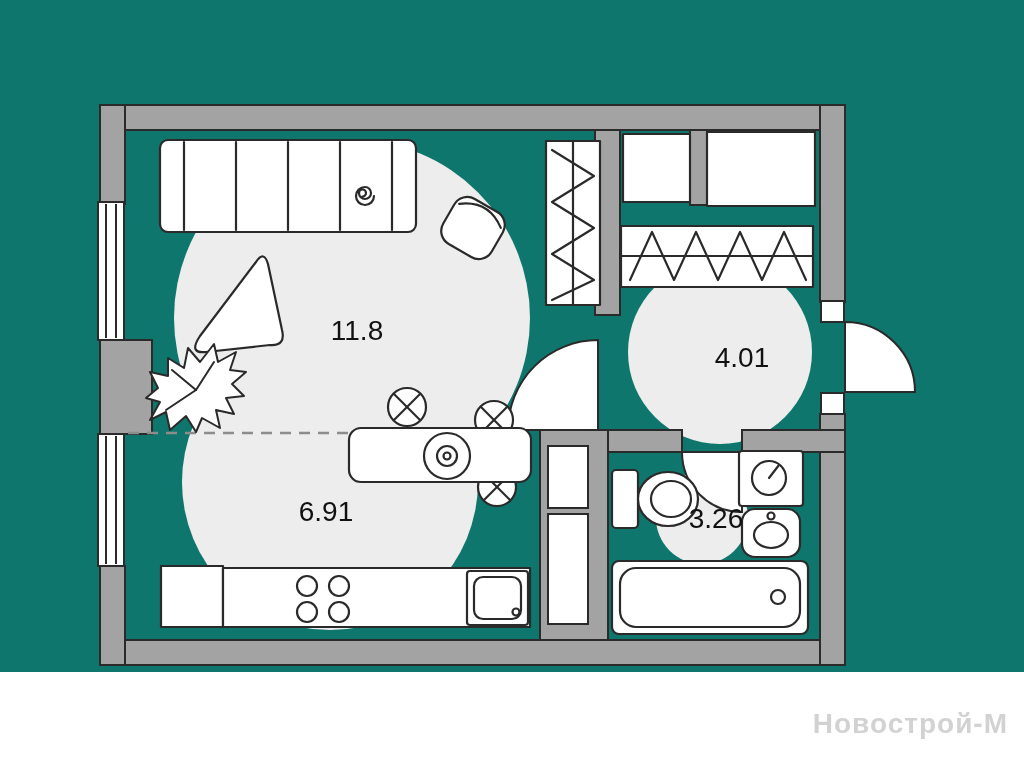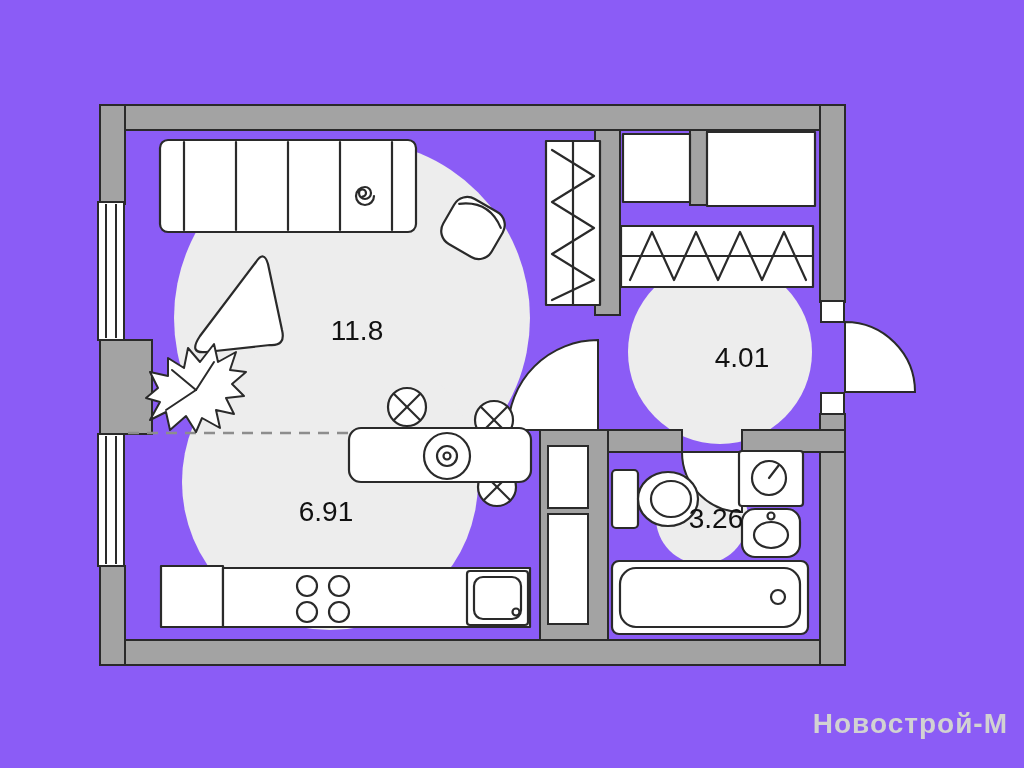--- a/index.html
+++ b/index.html
@@ -7,22 +7,22 @@
     padding: 0;
     background: #ffffff;
     width: 1024px;
     height: 768px;
     overflow: hidden;
     font-family: "Liberation Sans", "DejaVu Sans", sans-serif;
   }
   #stage {
     position: relative;
     width: 1024px;
-    height: 768px;
-    background: #8b5cf6;
+    height: 672px;
+    background: #0f766e;
   }
   svg text {
     font-family: "Liberation Sans", "DejaVu Sans", sans-serif;
   }
   .area-label { font-size: 28px; }
   .watermark  { font-size: 28px; font-weight: 700; letter-spacing: 1px; }
 </style>
 </head>
 <body>
 

